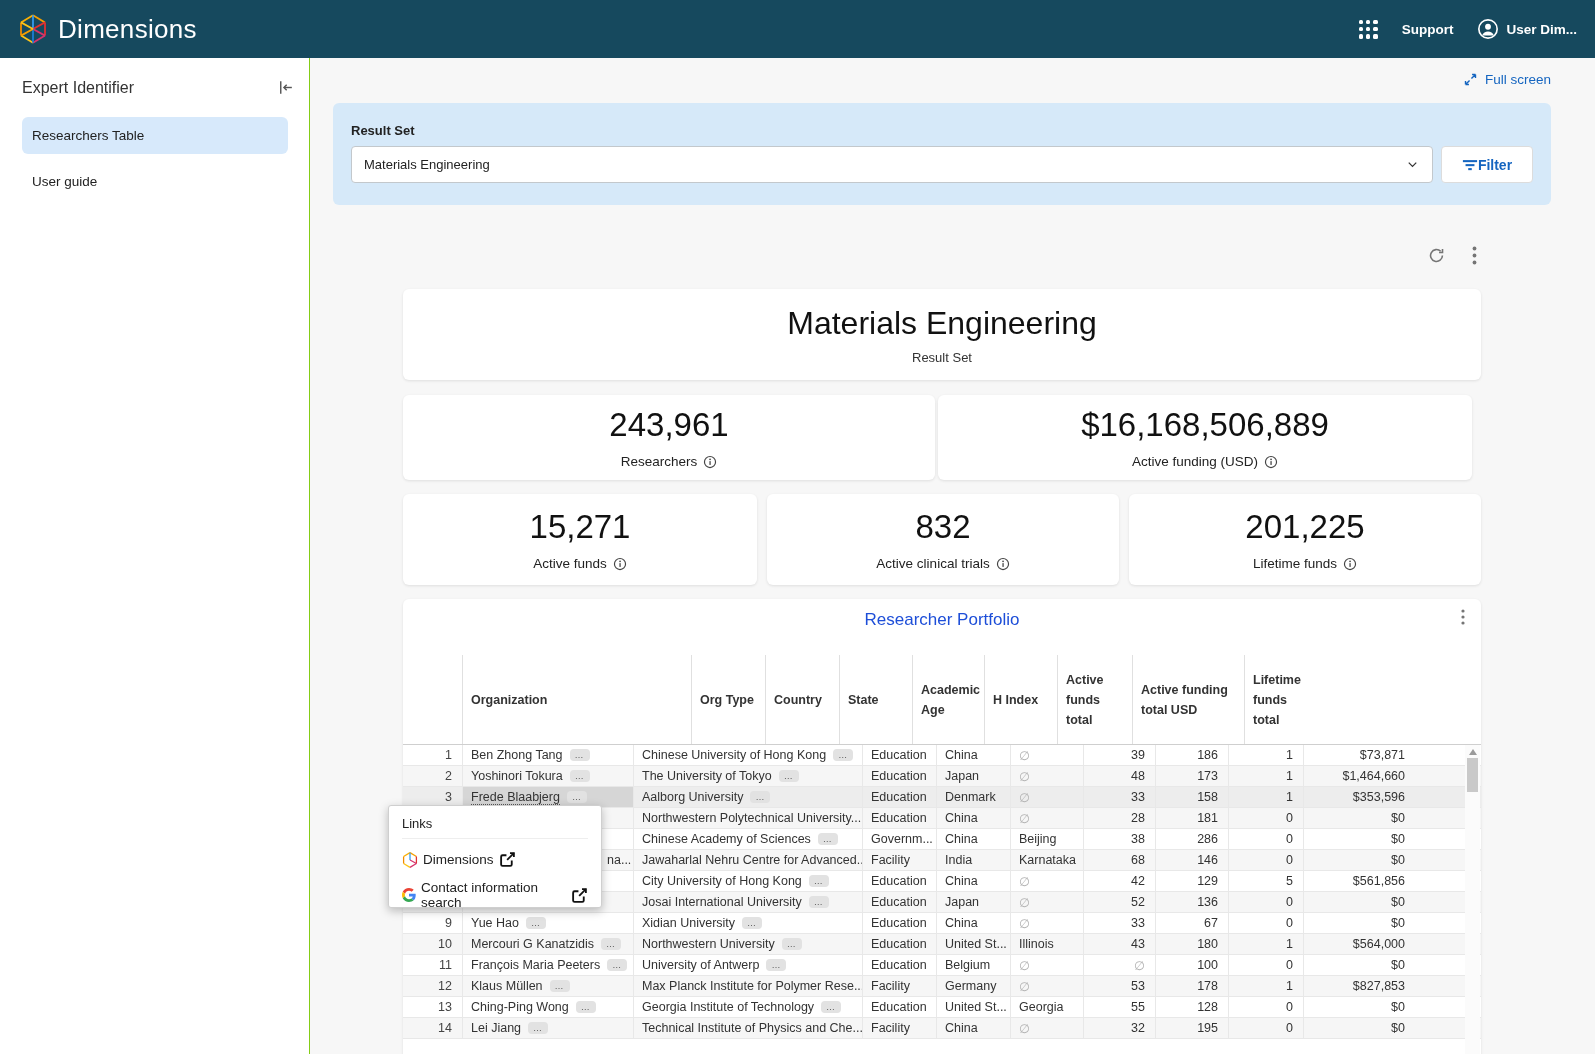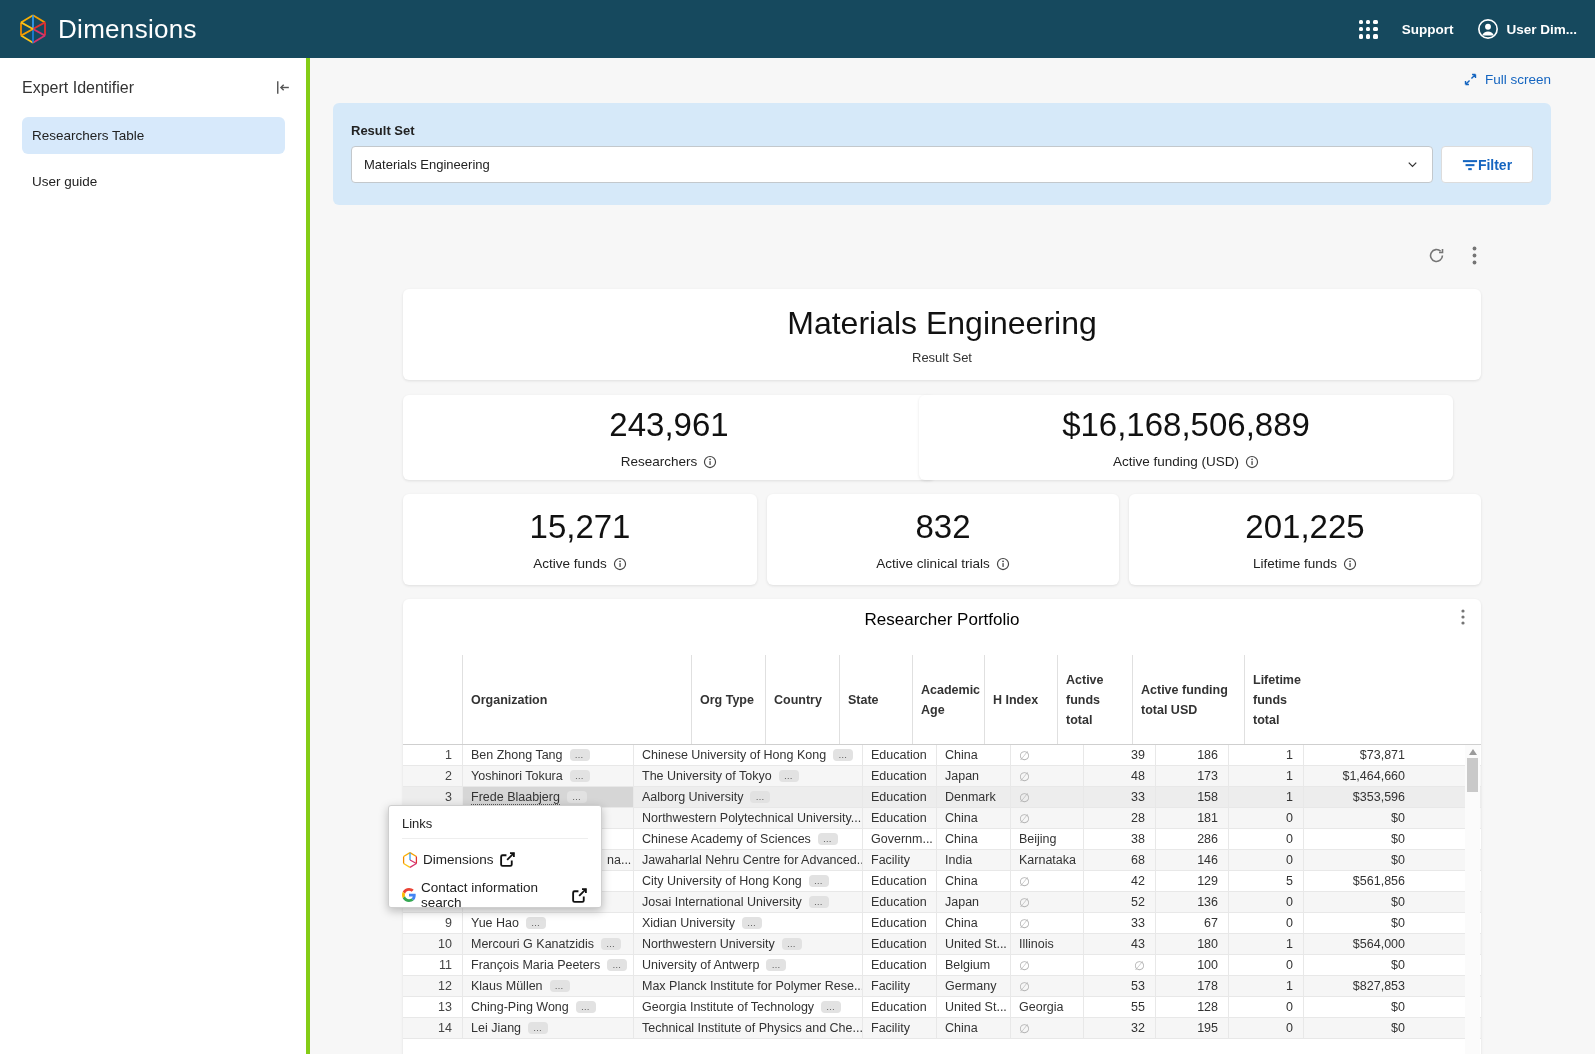--- a/index.html
+++ b/index.html
@@ -12,21 +12,21 @@
   .brand { display:flex; align-items:center; gap:10px; color:#fff; font-size:26px; font-weight:400; letter-spacing:.3px; }
   .brand svg { width:30px; height:30px; }
   .nav-right { margin-left:auto; display:flex; align-items:center; gap:24px; color:#fff; }
   .apps-grid { width:19px; height:19px; display:grid; grid-template-columns:repeat(3,1fr); gap:3px; cursor:pointer; }
   .apps-grid i { background:#fff; border-radius:1.5px; }
   .nav-link { color:#fff; font-size:13.5px; font-weight:700; cursor:pointer; }
   .user-chip { display:flex; align-items:center; gap:7px; font-size:13.5px; font-weight:700; cursor:pointer; }
 
   
   .sidebar { position:absolute; left:0; top:58px; width:310px; bottom:0; background:#fff;
-    border-right:4px solid #84cc16; z-index:30; }
+    border-right:1px solid #84cc16; z-index:30; }
   .sidebar-head { display:flex; align-items:center; justify-content:space-between; padding:20px 14px 10px 22px; }
   .sidebar-title { font-size:16px; color:#333; }
   .collapse-btn { cursor:pointer; display:flex; }
   .side-item { margin:10px 21px 0 22px; height:37px; border-radius:6px; display:flex; align-items:center;
     padding-left:10px; font-size:13.5px; color:#222; cursor:pointer; }
   .side-item.active { background:#d7e9fb; }
   .side-item + .side-item { margin-top:9px; }
 
   
   .main { position:absolute; left:310px; top:58px; right:0; bottom:0; background:#f7f7f7; overflow:hidden; }
@@ -51,21 +51,21 @@
   .title-card { left:93px; top:231px; width:1078px; height:91px; text-align:center; padding-top:16px; }
   .dash-title { font-size:32px; color:#111; }
   .dash-sub { font-size:13px; color:#333; margin-top:8px; }
 
   .stat-card { display:flex; flex-direction:column; align-items:center; justify-content:center; gap:10px; }
   .stat-value { font-size:33px; color:#111; }
   .stat-label { font-size:13.5px; color:#222; display:flex; align-items:center; gap:6px; }
 
   
   .portfolio { left:93px; top:541px; width:1078px; height:470px; overflow:hidden; }
-  .pf-title { text-align:center; font-size:17px; color:#000000; padding-top:11px; }
+  .pf-title { text-align:center; font-size:17px; color:#1d4ed8; padding-top:11px; }
   .pf-kebab { position:absolute; right:16px; top:10px; }
 
   .thead { position:absolute; left:0; top:56px; right:0; height:90px; display:flex;
     border-bottom:1px solid #cfcfcf; }
   .th { font-size:12.5px; font-weight:700; color:#333; display:flex; align-items:center;
     padding:0 8px; border-left:1px solid #e0e0e0; line-height:1.6; }
   .th:first-child { border-left:none; }
   .tbody { position:absolute; left:0; top:146px; right:0; bottom:0; }
   .tr { display:flex; height:21px; border-bottom:1px solid #e8e8e8; }
   .tr:nth-child(even) { background:#f6f6f6; }
@@ -220,21 +220,21 @@
     <div class="stat-value">243,961</div>
     <div class="stat-label">
         <span>Researchers</span>
       <svg width="14" height="14" viewBox="0 0 24 24">
           <circle cx="12" cy="12" r="9.5" fill="none" stroke="#444" stroke-width="2"></circle>
           <rect x="11" y="10.5" width="2.2" height="6.5" fill="#444"></rect>
           <circle cx="12.1" cy="7.4" r="1.5" fill="#444"></circle>
         </svg>
     </div>
   </div>
-  <div class="card stat-card" style="left:609px; top:337px; width:534px; height:85px;">
+  <div class="card stat-card" style="left:628px; top:337px; width:534px; height:85px;">
     <div class="stat-value">$16,168,506,889</div>
     <div class="stat-label">
         <span>Active funding (USD)</span>
       <svg width="14" height="14" viewBox="0 0 24 24">
           <circle cx="12" cy="12" r="9.5" fill="none" stroke="#444" stroke-width="2"></circle>
           <rect x="11" y="10.5" width="2.2" height="6.5" fill="#444"></rect>
           <circle cx="12.1" cy="7.4" r="1.5" fill="#444"></circle>
         </svg>
     </div>
   </div>

